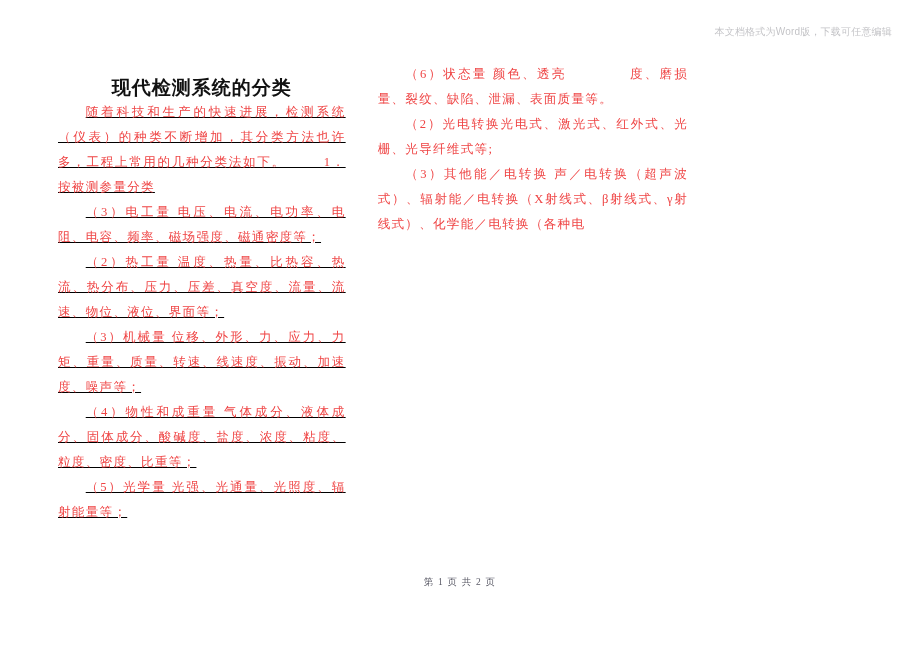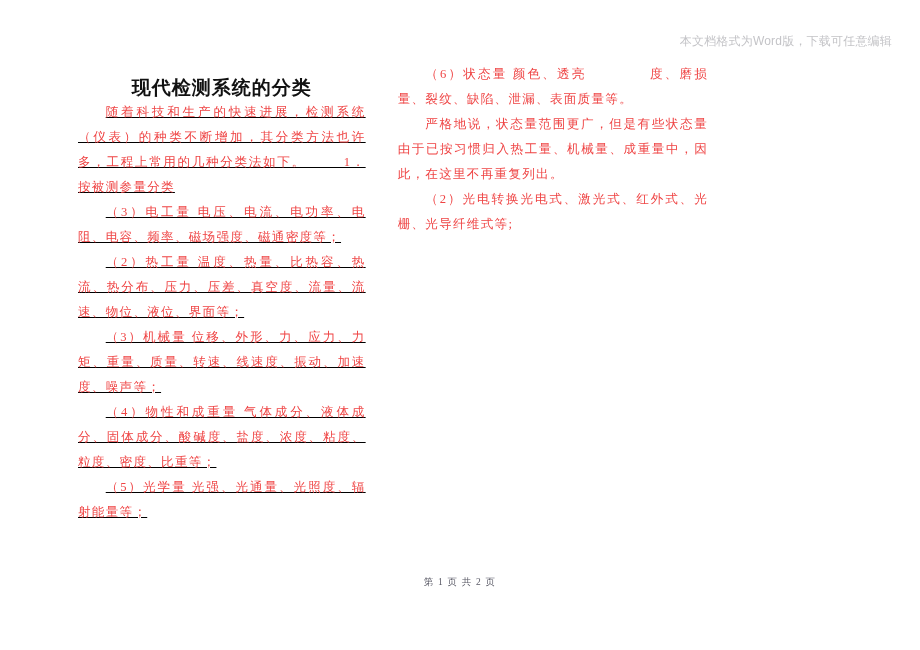--- a/index.html
+++ b/index.html
@@ -20,41 +20,40 @@
   #page {
     position: relative;
     width: 920px;
     height: 650px;
     background: #ffffff;
   }
 
   
   .watermark {
     position: absolute;
-    top: 33px;
+    top: 25px;
     right: 28px;
-    font-size: 12px;
+    font-size: 10px;
     letter-spacing: .2px;
     color: #b9b9bd;
     font-family: "Liberation Sans", "DejaVu Sans", sans-serif;
     white-space: nowrap;
     opacity: .85;
     user-select: none;
   }
 
   
   .columns {
     position: absolute;
     top: 62px;
     left: 0;
     width: 728px;
     height: 530px;
     display: flex;
     align-items: flex-start;
-    padding-left: 20px;
   }
   .col {
     box-sizing: border-box;
   }
   .col-left {
     width: 460px;
     padding: 0 22px 0 58px;
   }
   .col-right {
     width: 460px;
@@ -129,22 +128,22 @@
         <p class="para indent">（2）热工量 温度、热量、比热容、热流、热分布、压力、压差、真空度、流量、流速、物位、液位、界面等；</p>
         <p class="para indent">（3）机械量 位移、外形、力、应力、力矩、重量、质量、转速、线速度、振动、加速度、噪声等；</p>
         <p class="para indent">（4）物性和成重量 气体成分、液体成分、固体成分、酸碱度、盐度、浓度、粘度、粒度、密度、比重等；</p>
         <p class="para indent">（5）光学量 光强、光通量、光照度、辐射能量等；</p>
       </div>
     </div>
 
     <div class="col col-right">
       <div class="para-stack">
         <p class="para indent first-in-col">（6）状态量 颜色、透亮            度、磨损量、裂纹、缺陷、泄漏、表面质量等。</p>
-        <p class="para indent">严格地说，状态量范围更广，但是有些状态量由于已按习惯归入热工量、机械量、成重量中，因此，在这里不再重复列出。</p>
         <p class="para indent">（2）光电转换光电式、激光式、红外式、光栅、光导纤维式等;</p>
+        <p class="para indent">（3）其他能／电转换 声／电转换（超声波式）、辐射能／电转换（X射线式、β射线式、γ射线式）、化学能／电转换（各种电</p>
       </div>
     </div>
 
   </div>
 
   <div class="footer">第 1 页 共 2 页</div>
 
 </div>
 
 </body></html>

